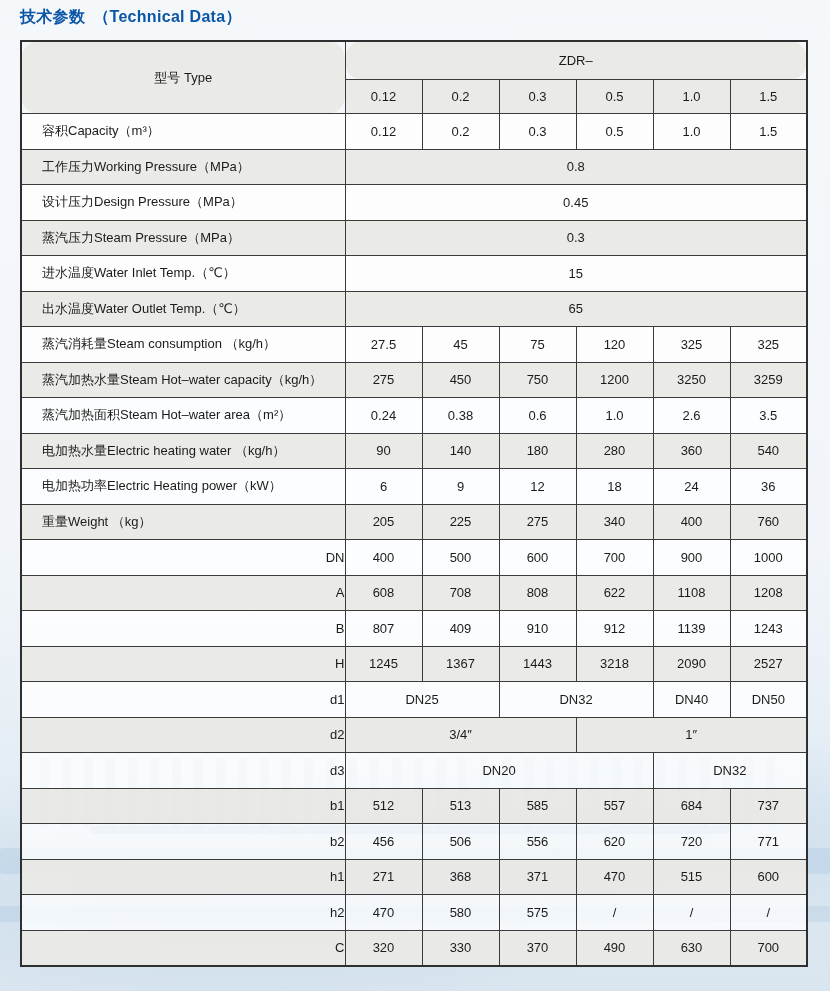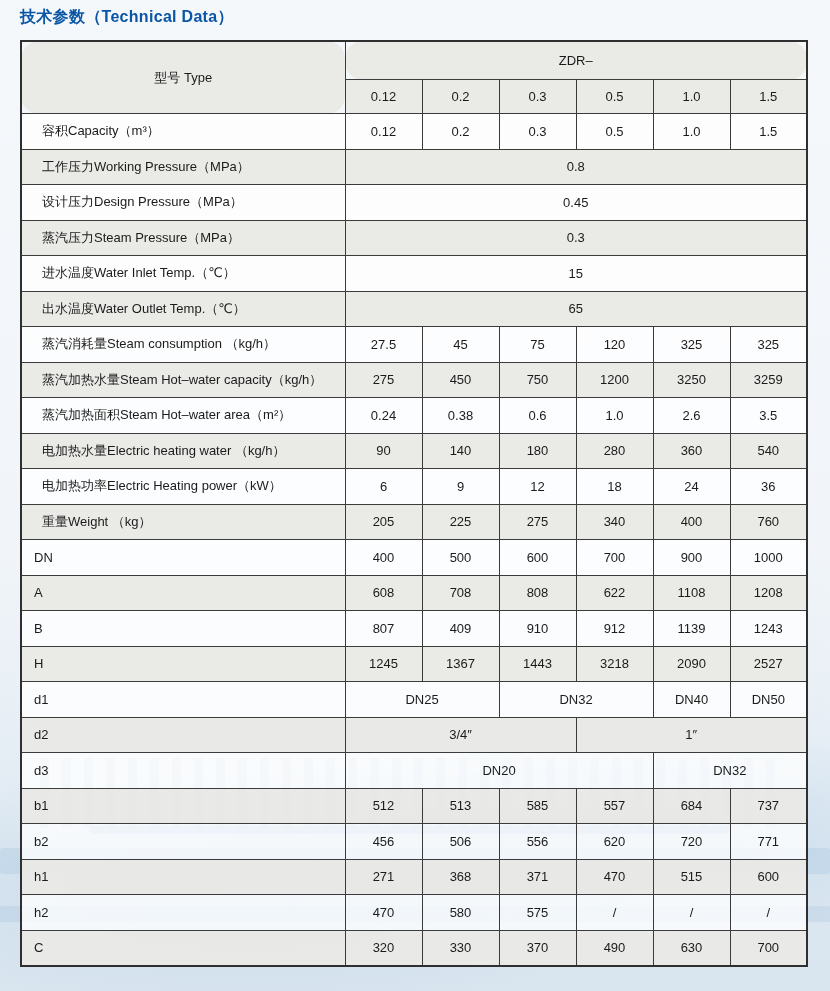--- a/index.html
+++ b/index.html
@@ -17,42 +17,42 @@
     background:repeating-linear-gradient(90deg, rgba(120,165,205,.35) 0 9px, rgba(255,255,255,0) 9px 22px);}
   .wm-band{position:absolute;left:0;top:118px;width:830px;height:26px;background:rgba(125,170,210,.30);border-radius:3px;opacity:.6;}
   .wm-band2{position:absolute;left:0;top:176px;width:830px;height:16px;background:rgba(110,160,205,.22);opacity:.6;}
   .wm-pipe{position:absolute;left:90px;top:96px;width:640px;height:8px;background:rgba(100,150,195,.30);border-radius:4px;}
 
   .page-title{
     position:absolute;left:20px;top:7px;
     font-size:16px;font-weight:bold;color:#0a55a5;letter-spacing:.3px;
     white-space:nowrap;
   }
-  .page-title .en{margin-left:0;}
+  .page-title .en{margin-left:8px;}
 
   table.tech{
     position:absolute;left:20px;top:40px;width:786px;
     border-collapse:collapse;table-layout:fixed;
     font-size:13px;color:#1b1b1b;
     border:2px solid #2f2f2f;
   }
   .tech th,.tech td{
     border:1.6px solid #3b3b3b;
     text-align:center;vertical-align:middle;
     padding:0;overflow:hidden;white-space:nowrap;
     font-weight:normal;
   }
   .tech thead th{background:rgba(233,233,230,.96);}
   .tech thead tr.hdr1 th{height:37px;border-radius:18px;}
   .tech thead tr.hdr2 th{height:33px;}
   .tech tbody td{height:34.5px;}
   .tech tbody tr:nth-child(odd) td{background:rgba(255,255,255,.78);}
   .tech tbody tr:nth-child(even) td{background:rgba(233,233,230,.96);}
   .tech td.label{text-align:left;padding-left:20px;}
-  .tech td.label.center{text-align:left;padding-left:12px;}
+  .tech td.label.center{text-align:right;padding-left:12px;}
 </style>
 </head>
 <body>
 
 <div class="watermark">
   <div class="wm-sky"></div>
   <div class="wm-building"></div>
   <div class="wm-pipe"></div>
   <div class="wm-band"></div>
   <div class="wm-band2"></div>

